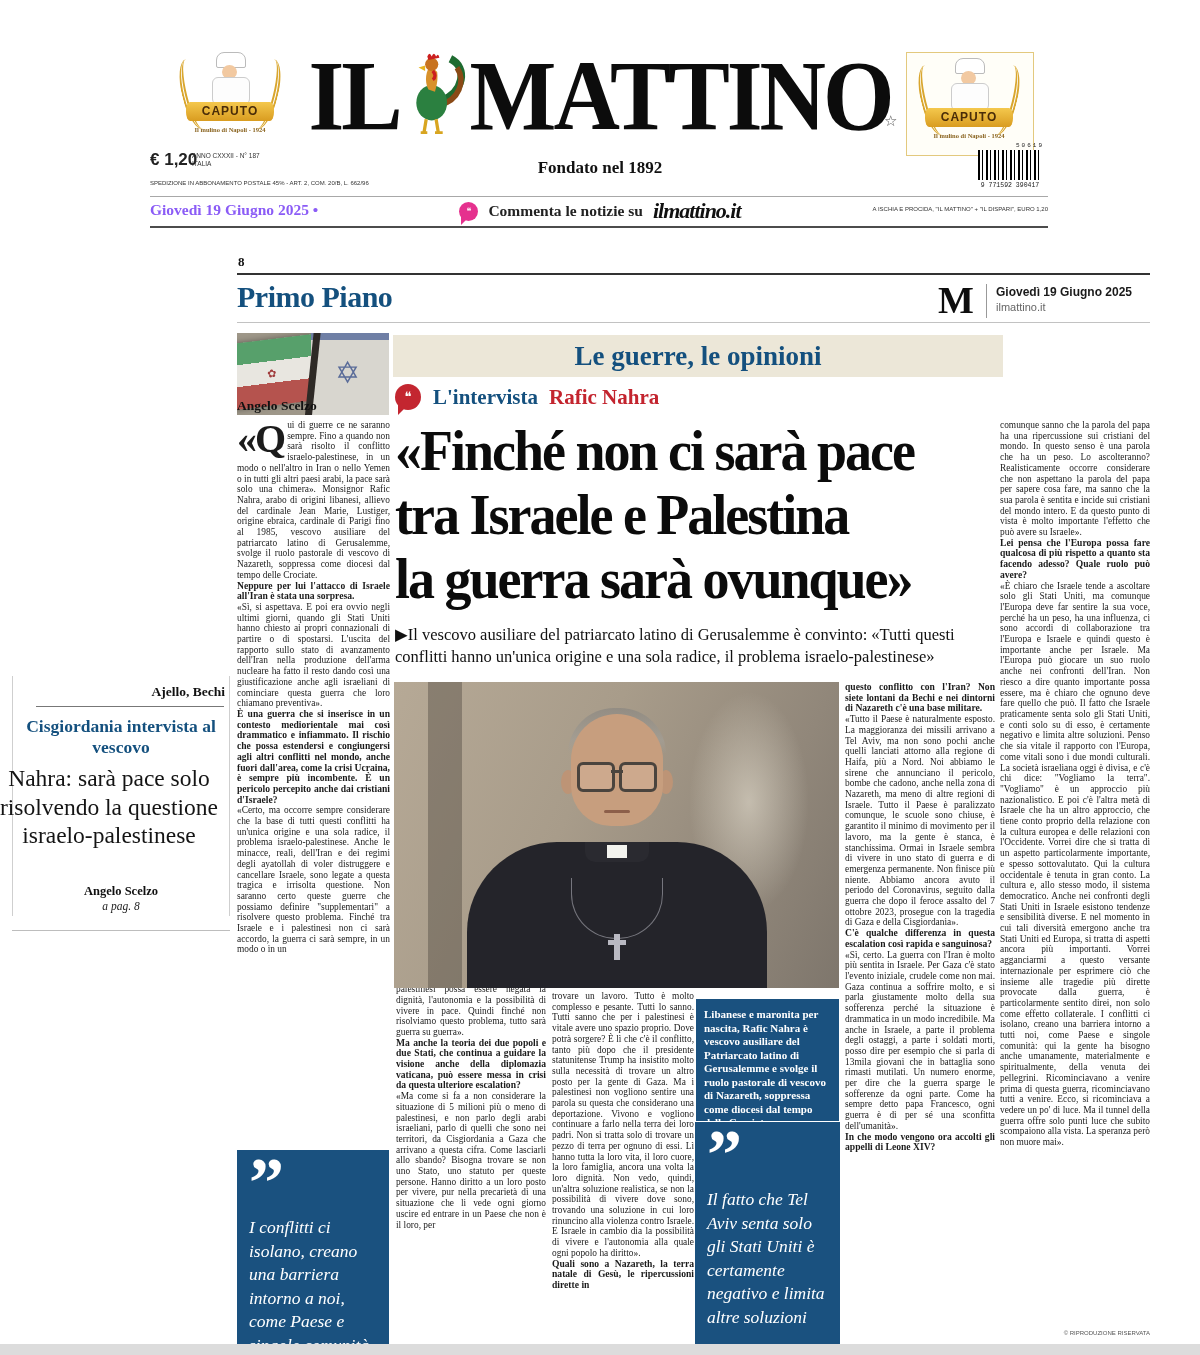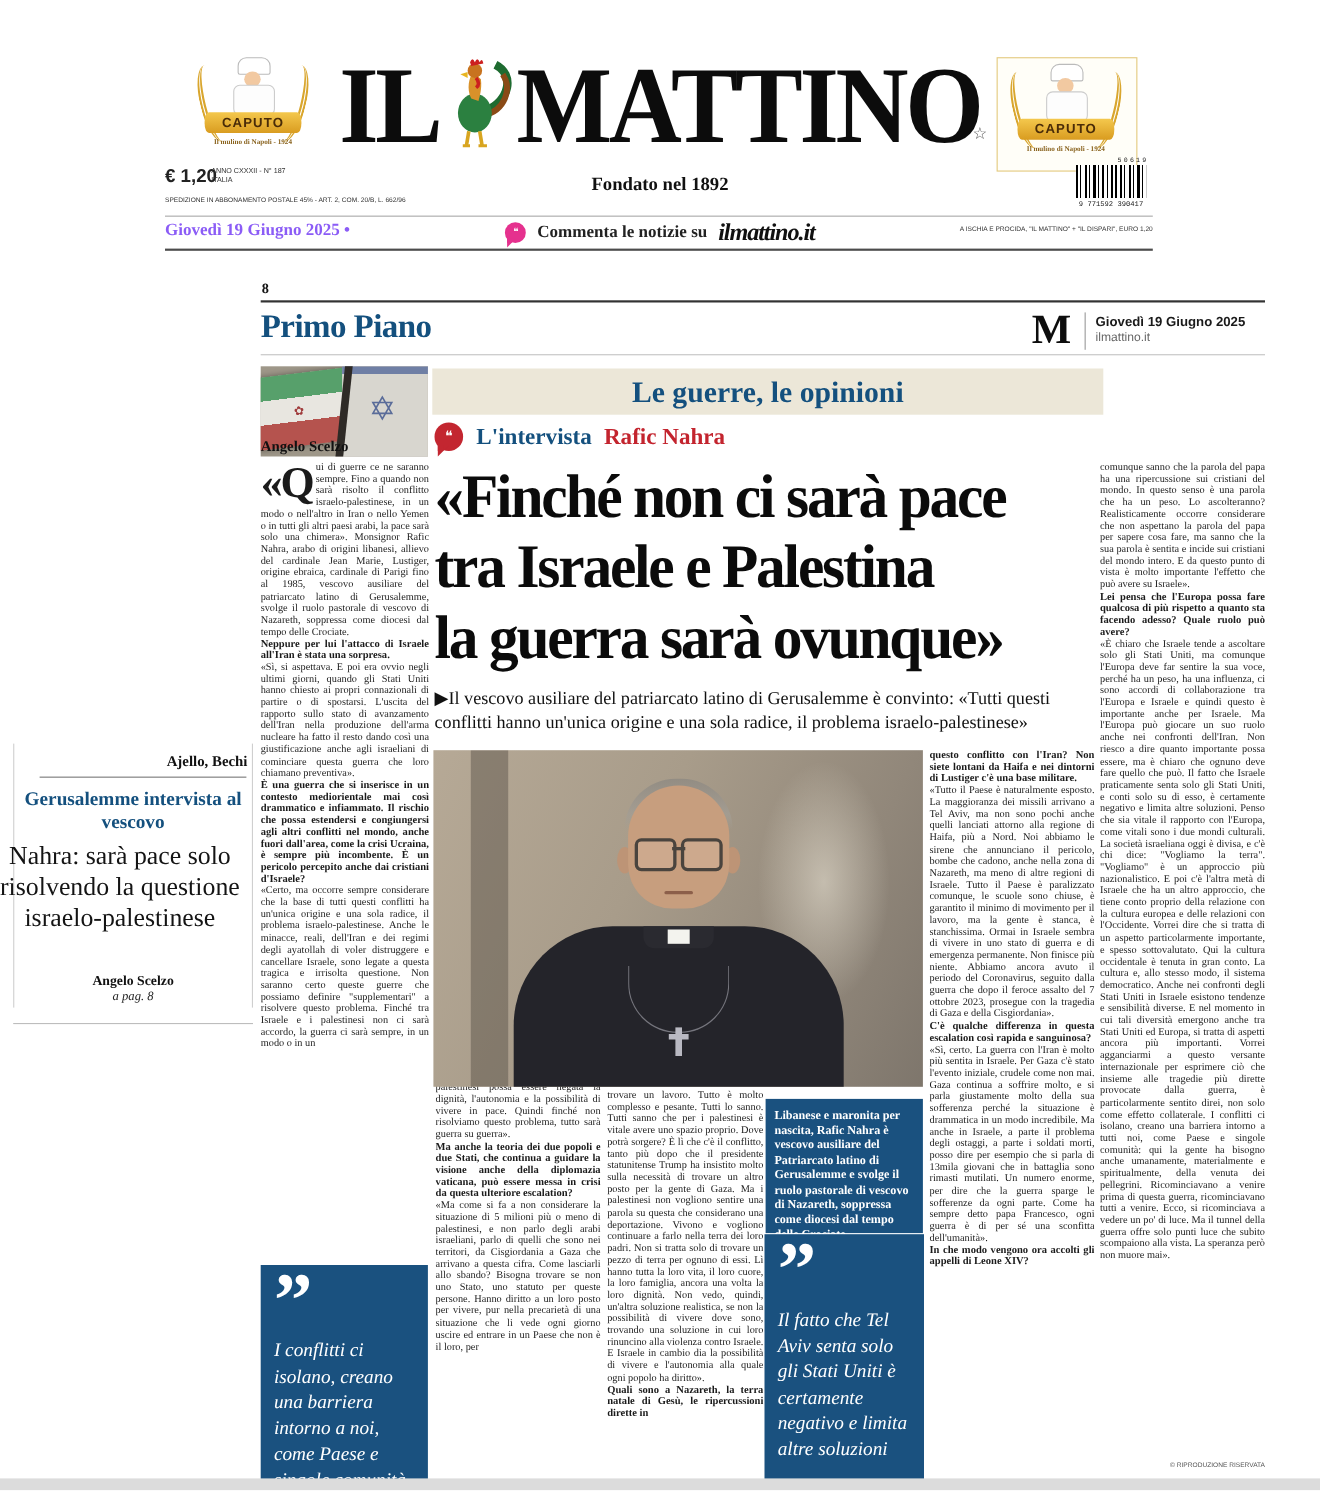--- a/index.html
+++ b/index.html
@@ -244,21 +244,21 @@
     <span class="qicon">❝</span>
     <span class="lbl">L'intervista</span>
     <span class="name">Rafic Nahra</span>
   </div>
   <div class="abs standfirst">▶Il vescovo ausiliare del patriarcato latino di Gerusalemme è convinto: «Tutti questi conflitti hanno un'unica origine e una sola radice, il problema israelo-palestinese»</div>
 
   <div class="abs rail-vl"></div>
   <div class="abs rail-vr"></div>
   <div class="abs rail-authors">Ajello, Bechi</div>
   <div class="abs rail-rule"></div>
-  <div class="abs rail-kicker">Gerusalemme intervista al vescovo</div>
+  <div class="abs rail-kicker">Cisgiordania intervista al vescovo</div>
   <div class="abs rail-head">Nahra: sarà pace solo risolvendo la questione israelo-palestinese</div>
   <div class="abs rail-byline">Angelo Scelzo</div>
   <div class="abs rail-pag">a pag. 8</div>
   <div class="abs rail-rule-b"></div>
 
   <div class="abs column colA">
       <p><span class="dropcap">«Q</span>ui di guerre ce ne saranno sempre. Fino a quando non sarà risolto il conflitto israelo-palestinese, in un modo o nell'altro in Iran o nello Yemen o in tutti gli altri paesi arabi, la pace sarà solo una chimera». Monsignor Rafic Nahra, arabo di origini libanesi, allievo del cardinale Jean Marie, Lustiger, origine ebraica, cardinale di Parigi fino al 1985, vescovo ausiliare del patriarcato latino di Gerusalemme, svolge il ruolo pastorale di vescovo di Nazareth, soppressa come diocesi dal tempo delle Crociate.</p>
       <p class="bold">Neppure per lui l'attacco di Israele all'Iran è stata una sorpresa.</p>
       <p>«Sì, si aspettava. E poi era ovvio negli ultimi giorni, quando gli Stati Uniti hanno chiesto ai propri connazionali di partire o di spostarsi. L'uscita del rapporto sullo stato di avanzamento dell'Iran nella produzione dell'arma nucleare ha fatto il resto dando così una giustificazione anche agli israeliani di cominciare questa guerra che loro chiamano preventiva».</p>
       <p class="bold">È una guerra che si inserisce in un contesto mediorientale mai così drammatico e infiammato. Il rischio che possa estendersi e congiungersi agli altri conflitti nel mondo, anche fuori dall'area, come la crisi Ucraina, è sempre più incombente. È un pericolo percepito anche dai cristiani d'Israele?</p>
@@ -267,21 +267,21 @@
   <div class="abs column colB">
       <p>altro, e in tutta l'area mediorientale. Israele cerca la sicurezza a cui ha diritto, ma non si può pensare che ai palestinesi possa essere negata la dignità, l'autonomia e la possibilità di vivere in pace. Quindi finché non risolviamo questo problema, tutto sarà guerra su guerra».</p>
       <p class="bold">Ma anche la teoria dei due popoli e due Stati, che continua a guidare la visione anche della diplomazia vaticana, può essere messa in crisi da questa ulteriore escalation?</p>
       <p>«Ma come si fa a non considerare la situazione di 5 milioni più o meno di palestinesi, e non parlo degli arabi israeliani, parlo di quelli che sono nei territori, da Cisgiordania a Gaza che arrivano a questa cifra. Come lasciarli allo sbando? Bisogna trovare se non uno Stato, uno statuto per queste persone. Hanno diritto a un loro posto per vivere, pur nella precarietà di una situazione che li vede ogni giorno uscire ed entrare in un Paese che non è il loro, per</p>
     </div>
   <div class="abs column colC">
       <p>trovare un lavoro. Tutto è molto complesso e pesante. Tutti lo sanno. Tutti sanno che per i palestinesi è vitale avere uno spazio proprio. Dove potrà sorgere? È lì che c'è il conflitto, tanto più dopo che il presidente statunitense Trump ha insistito molto sulla necessità di trovare un altro posto per la gente di Gaza. Ma i palestinesi non vogliono sentire una parola su questa che considerano una deportazione. Vivono e vogliono continuare a farlo nella terra dei loro padri. Non si tratta solo di trovare un pezzo di terra per ognuno di essi. Lì hanno tutta la loro vita, il loro cuore, la loro famiglia, ancora una volta la loro dignità. Non vedo, quindi, un'altra soluzione realistica, se non la possibilità di vivere dove sono, trovando una soluzione in cui loro rinuncino alla violenza contro Israele. E Israele in cambio dia la possibilità di vivere e l'autonomia alla quale ogni popolo ha diritto».</p>
       <p class="bold">Quali sono a Nazareth, la terra natale di Gesù, le ripercussioni dirette in</p>
     </div>
   <div class="abs column colD">
-      <p class="bold">questo conflitto con l'Iran? Non siete lontani da Haifa e nei dintorni di Lustiger c'è una base militare.</p>
+      <p class="bold">questo conflitto con l'Iran? Non siete lontani da Bechi e nei dintorni di Nazareth c'è una base militare.</p>
       <p>«Tutto il Paese è naturalmente esposto. La maggioranza dei missili arrivano a Tel Aviv, ma non sono pochi anche quelli lanciati attorno alla regione di Haifa, più a Nord. Noi abbiamo le sirene che annunciano il pericolo, bombe che cadono, anche nella zona di Nazareth, ma meno di altre regioni di Israele. Tutto il Paese è paralizzato comunque, le scuole sono chiuse, è garantito il minimo di movimento per il lavoro, ma la gente è stanca, è stanchissima. Ormai in Israele sembra di vivere in uno stato di guerra e di emergenza permanente. Non finisce più niente. Abbiamo ancora avuto il periodo del Coronavirus, seguito dalla guerra che dopo il feroce assalto del 7 ottobre 2023, prosegue con la tragedia di Gaza e della Cisgiordania».</p>
       <p class="bold">C'è qualche differenza in questa escalation così rapida e sanguinosa?</p>
       <p>«Sì, certo. La guerra con l'Iran è molto più sentita in Israele. Per Gaza c'è stato l'evento iniziale, crudele come non mai. Gaza continua a soffrire molto, e si parla giustamente molto della sua sofferenza perché la situazione è drammatica in un modo incredibile. Ma anche in Israele, a parte il problema degli ostaggi, a parte i soldati morti, posso dire per esempio che si parla di 13mila giovani che in battaglia sono rimasti mutilati. Un numero enorme, per dire che la guerra sparge le sofferenze da ogni parte. Come ha sempre detto papa Francesco, ogni guerra è di per sé una sconfitta dell'umanità».</p>
       <p class="bold">In che modo vengono ora accolti gli appelli di Leone XIV?</p>
     </div>
   <div class="abs column colE">
       <p>comunque sanno che la parola del papa ha una ripercussione sui cristiani del mondo. In questo senso è una parola che ha un peso. Lo ascolteranno? Realisticamente occorre considerare che non aspettano la parola del papa per sapere cosa fare, ma sanno che la sua parola è sentita e incide sui cristiani del mondo intero. E da questo punto di vista è molto importante l'effetto che può avere su Israele».</p>
       <p class="bold">Lei pensa che l'Europa possa fare qualcosa di più rispetto a quanto sta facendo adesso? Quale ruolo può avere?</p>
       <p>«È chiaro che Israele tende a ascoltare solo gli Stati Uniti, ma comunque l'Europa deve far sentire la sua voce, perché ha un peso, ha una influenza, ci sono accordi di collaborazione tra l'Europa e Israele e quindi questo è importante anche per Israele. Ma l'Europa può giocare un suo ruolo anche nei confronti dell'Iran. Non riesco a dire quanto importante possa essere, ma è chiaro che ognuno deve fare quello che può. Il fatto che Israele praticamente senta solo gli Stati Uniti, e conti solo su di esso, è certamente negativo e limita altre soluzioni. Penso che sia vitale il rapporto con l'Europa, come vitali sono i due mondi culturali. La società israeliana oggi è divisa, e c'è chi dice: "Vogliamo la terra". "Vogliamo" è un approccio più nazionalistico. E poi c'è l'altra metà di Israele che ha un altro approccio, che tiene conto proprio della relazione con la cultura europea e delle relazioni con l'Occidente. Vorrei dire che si tratta di un aspetto particolarmente importante, e spesso sottovalutato. Qui la cultura occidentale è tenuta in gran conto. La cultura e, allo stesso modo, il sistema democratico. Anche nei confronti degli Stati Uniti in Israele esistono tendenze e sensibilità diverse. E nel momento in cui tali diversità emergono anche tra Stati Uniti ed Europa, si tratta di aspetti ancora più importanti. Vorrei agganciarmi a questo versante internazionale per esprimere ciò che insieme alle tragedie più dirette provocate dalla guerra, è particolarmente sentito direi, non solo come effetto collaterale. I conflitti ci isolano, creano una barriera intorno a tutti noi, come Paese e singole comunità: qui la gente ha bisogno anche umanamente, materialmente e spiritualmente, della venuta dei pellegrini. Ricominciavano a venire prima di questa guerra, ricominciavano tutti a venire. Ecco, si ricominciava a vedere un po' di luce. Ma il tunnel della guerra offre solo punti luce che subito scompaiono alla vista. La speranza però non muore mai».</p>
     </div>

